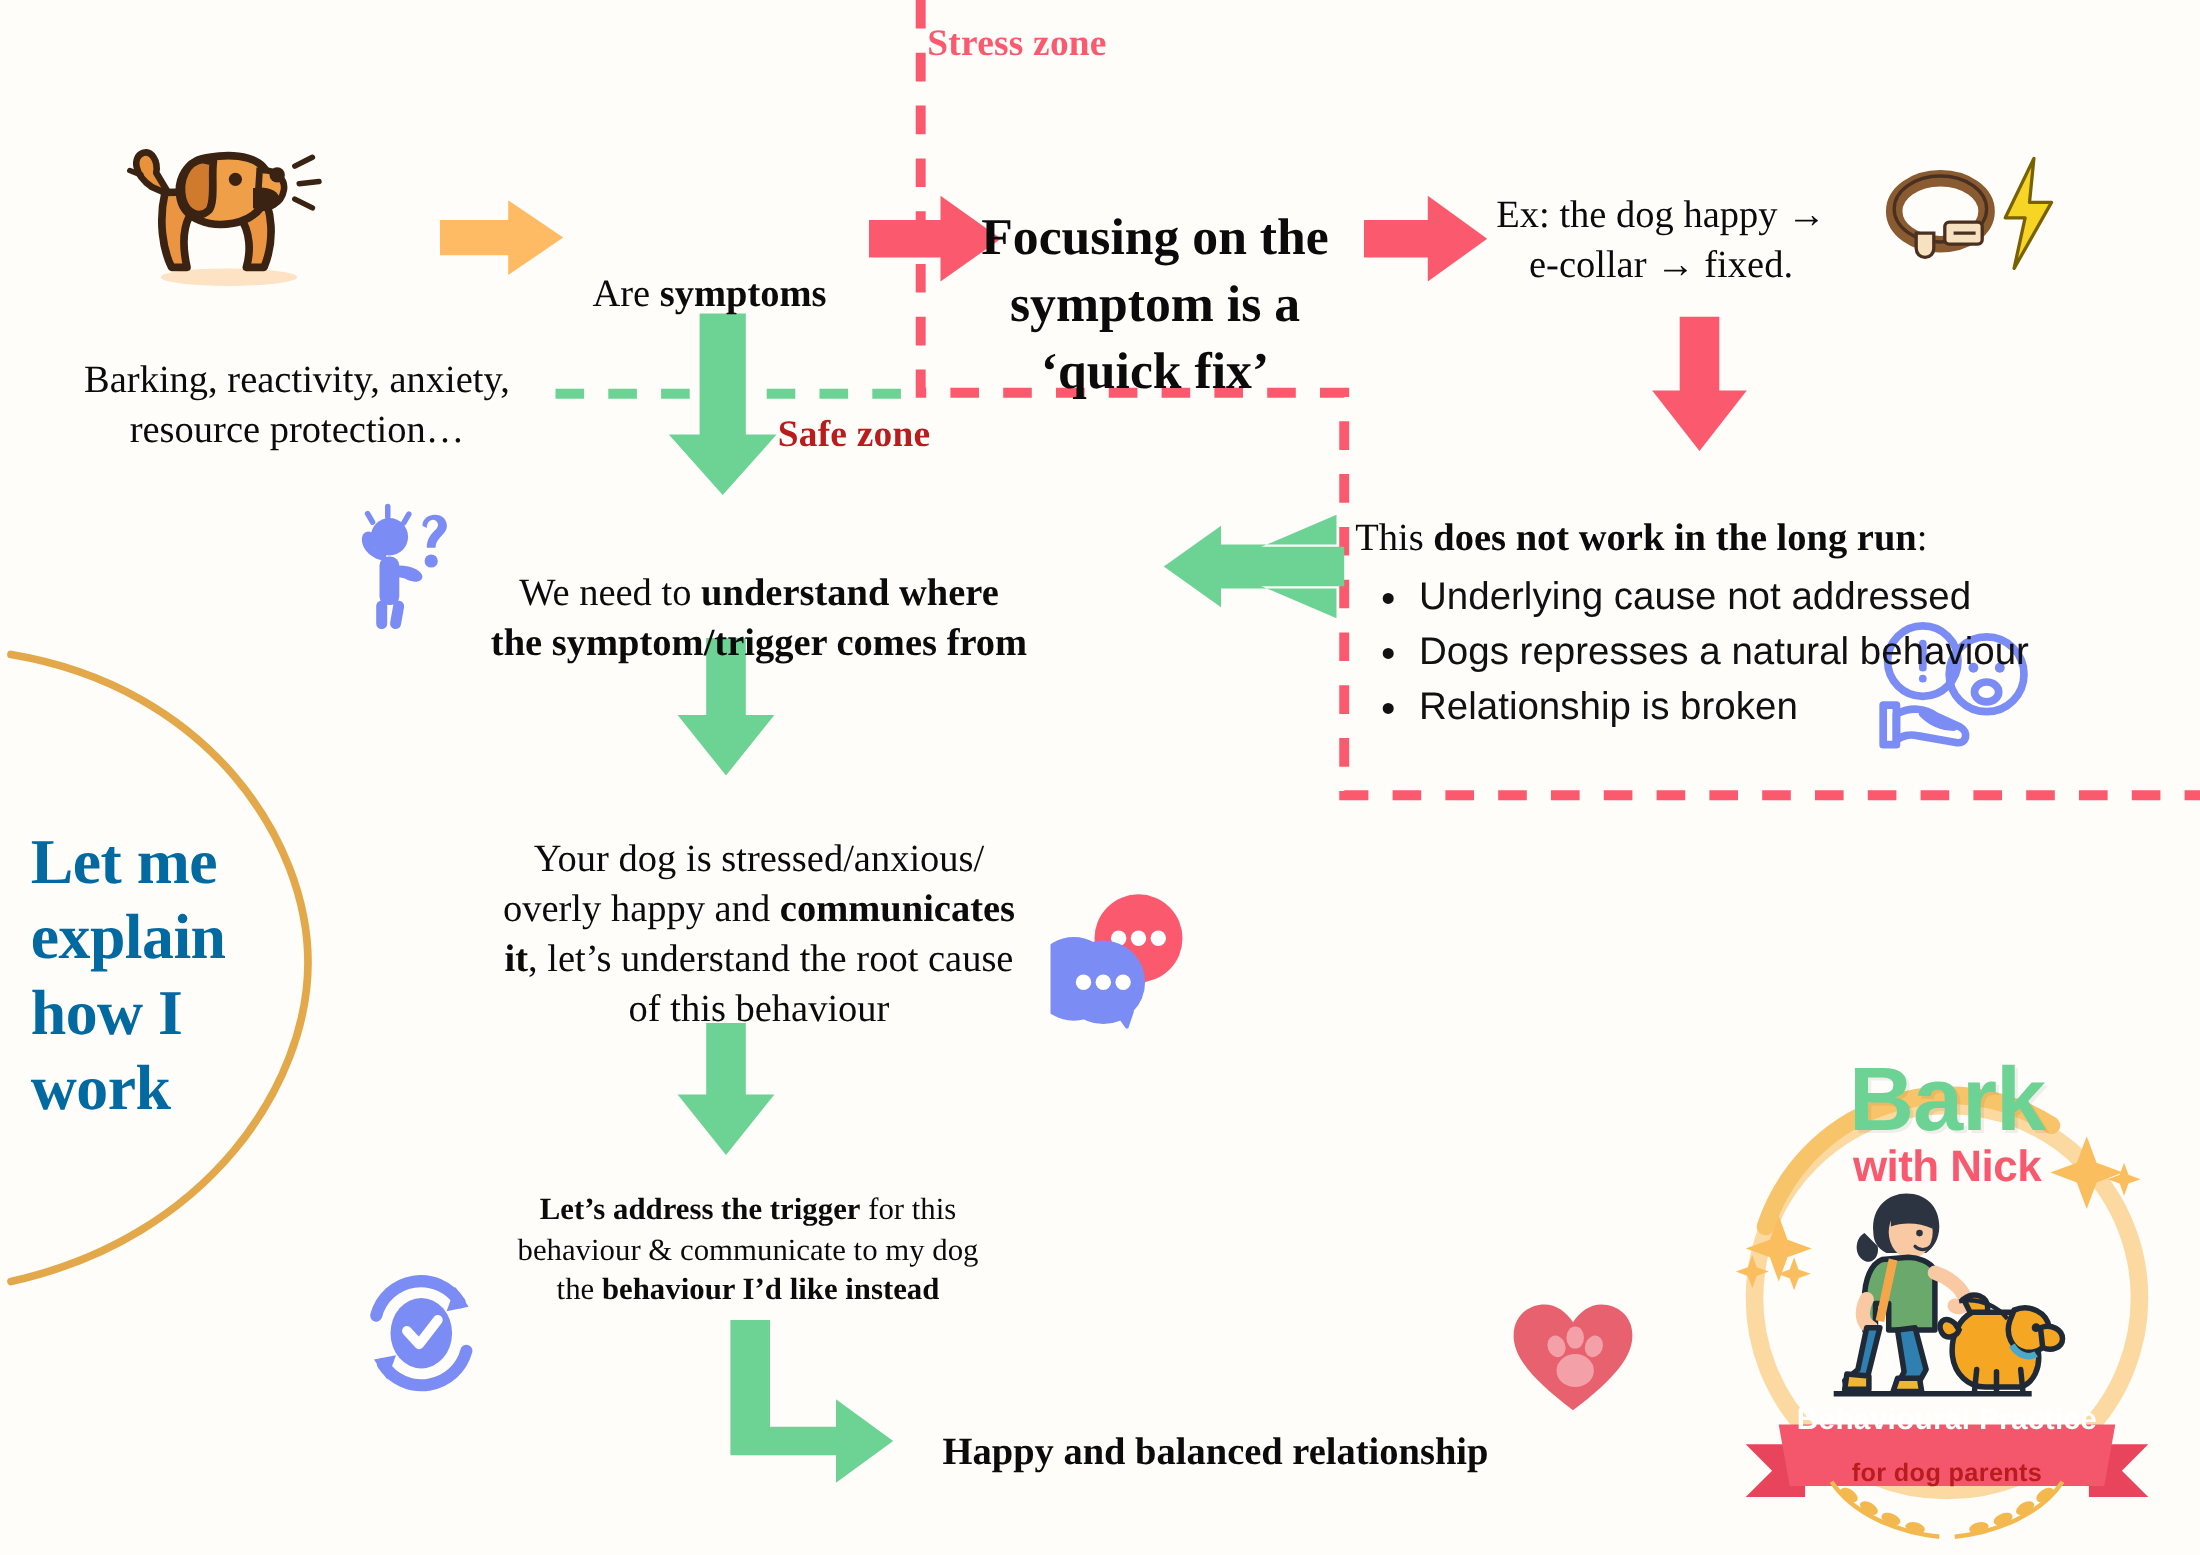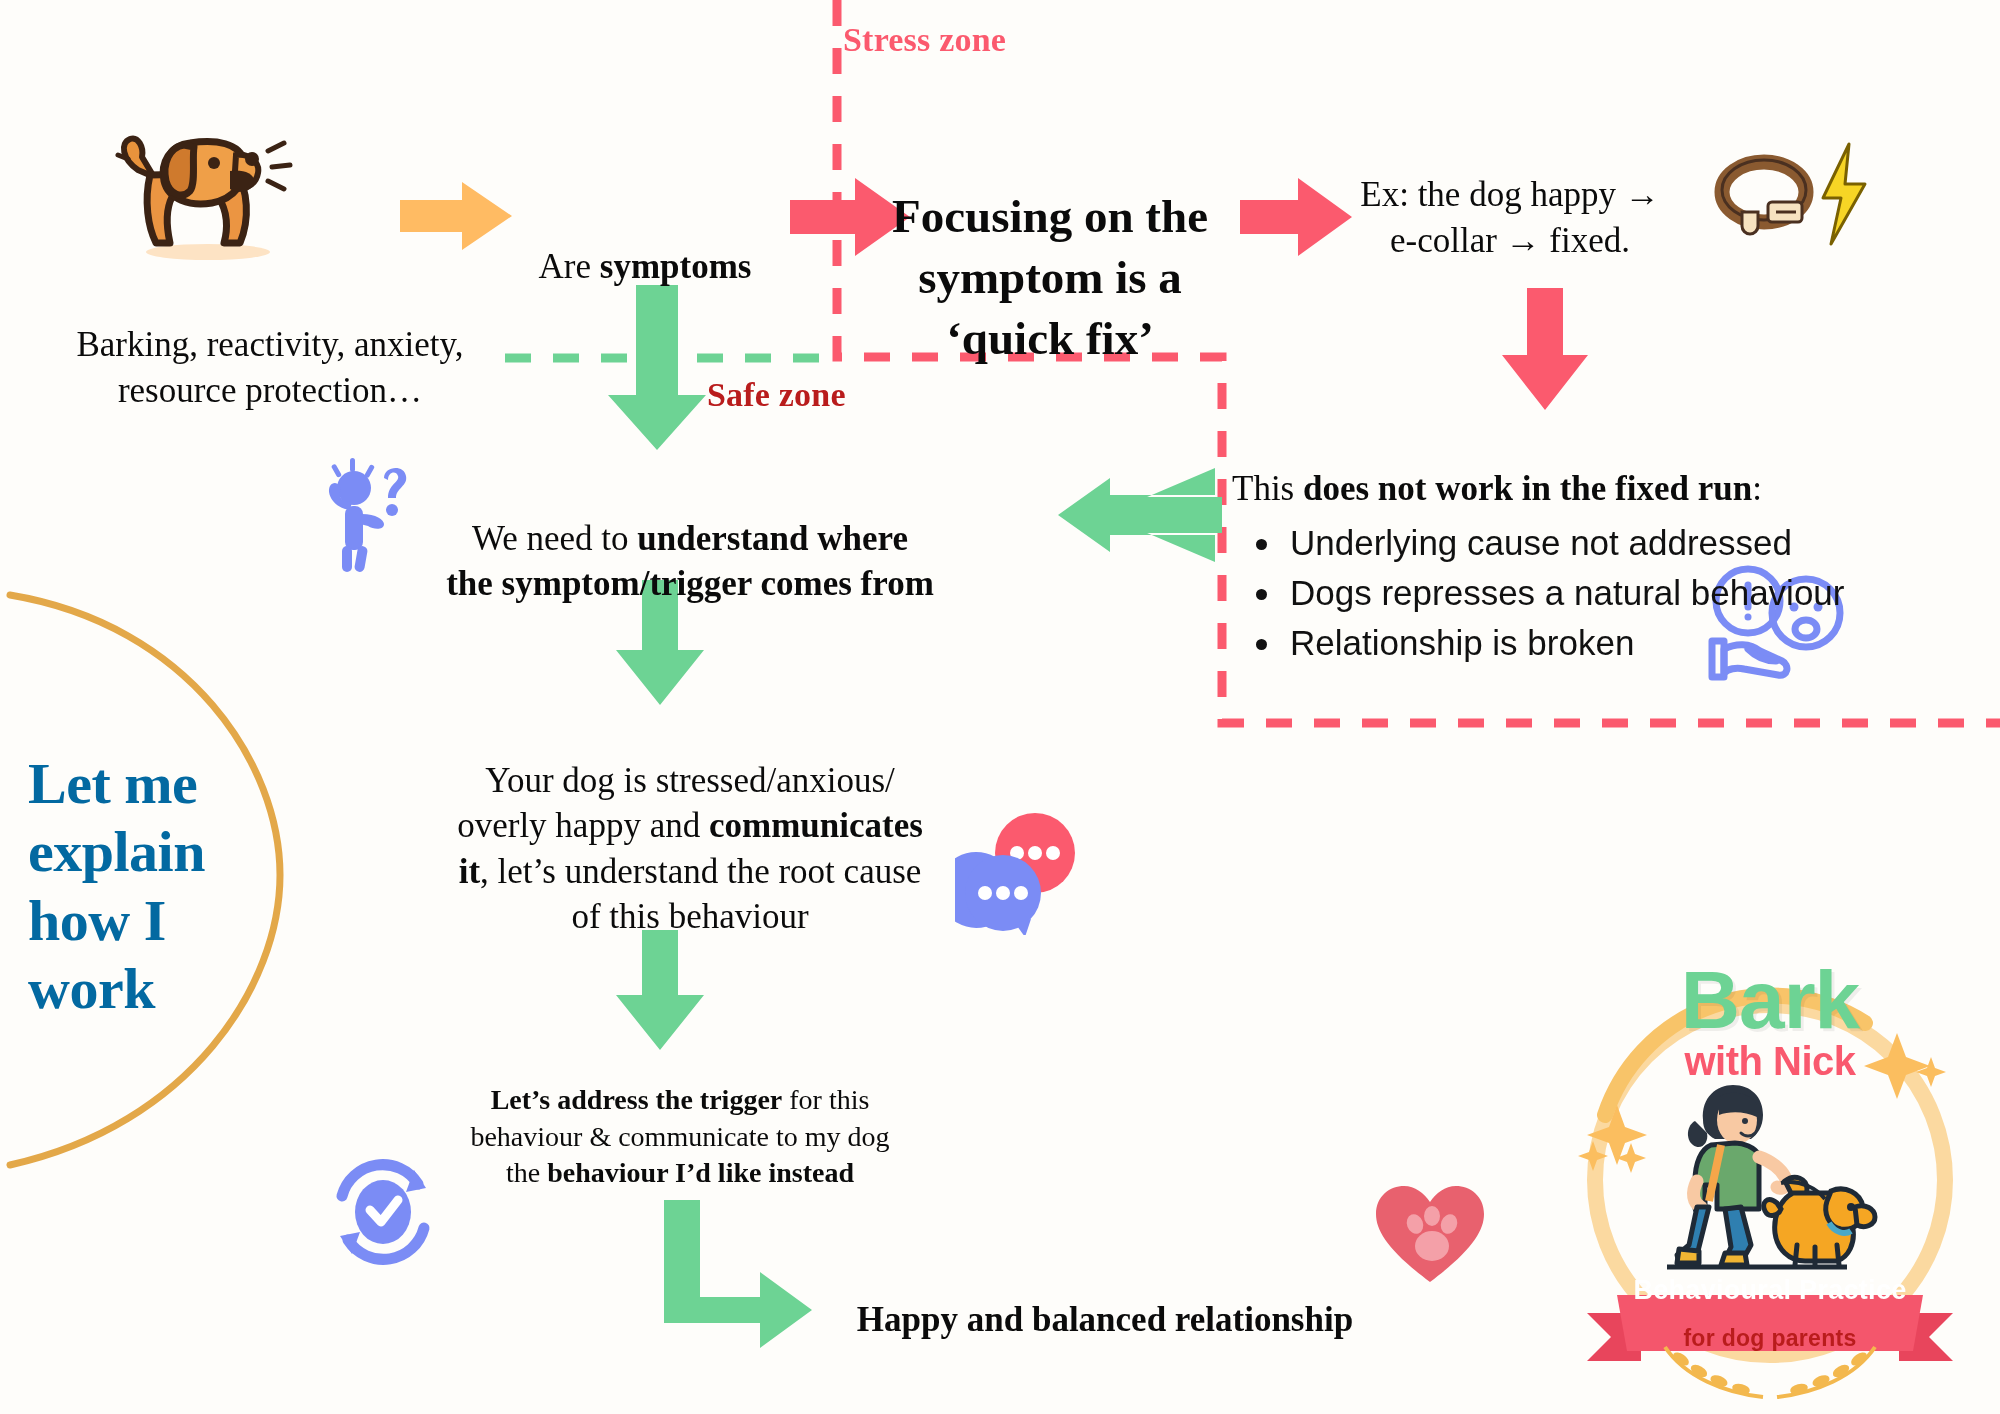--- a/index.html
+++ b/index.html
@@ -306,21 +306,21 @@
 
   <div class="abs txt" id="quick-fix-text">Focusing on the
 symptom is a
 ‘quick fix’</div>
 
   <div class="abs txt" id="ecollar-text">Ex: the dog happy →
 e-collar → fixed.</div>
 
   <div class="abs" id="longrun-block">
     <div id="longrun-title" class="txt" style="text-align:left;">
-      <span>This </span><span class="b">does not work in the fixed run</span><span>:</span>
+      <span>This </span><span class="b">does not work in the long run</span><span>:</span>
     </div>
     <ul id="longrun-list">
       <li>Underlying cause not addressed</li>
       <li>Dogs represses a natural behaviour</li>
       <li>Relationship is broken</li>
     </ul>
   </div>
 
   <div class="abs txt" id="understand-text">
     <span>We need to </span><span class="b">understand where

